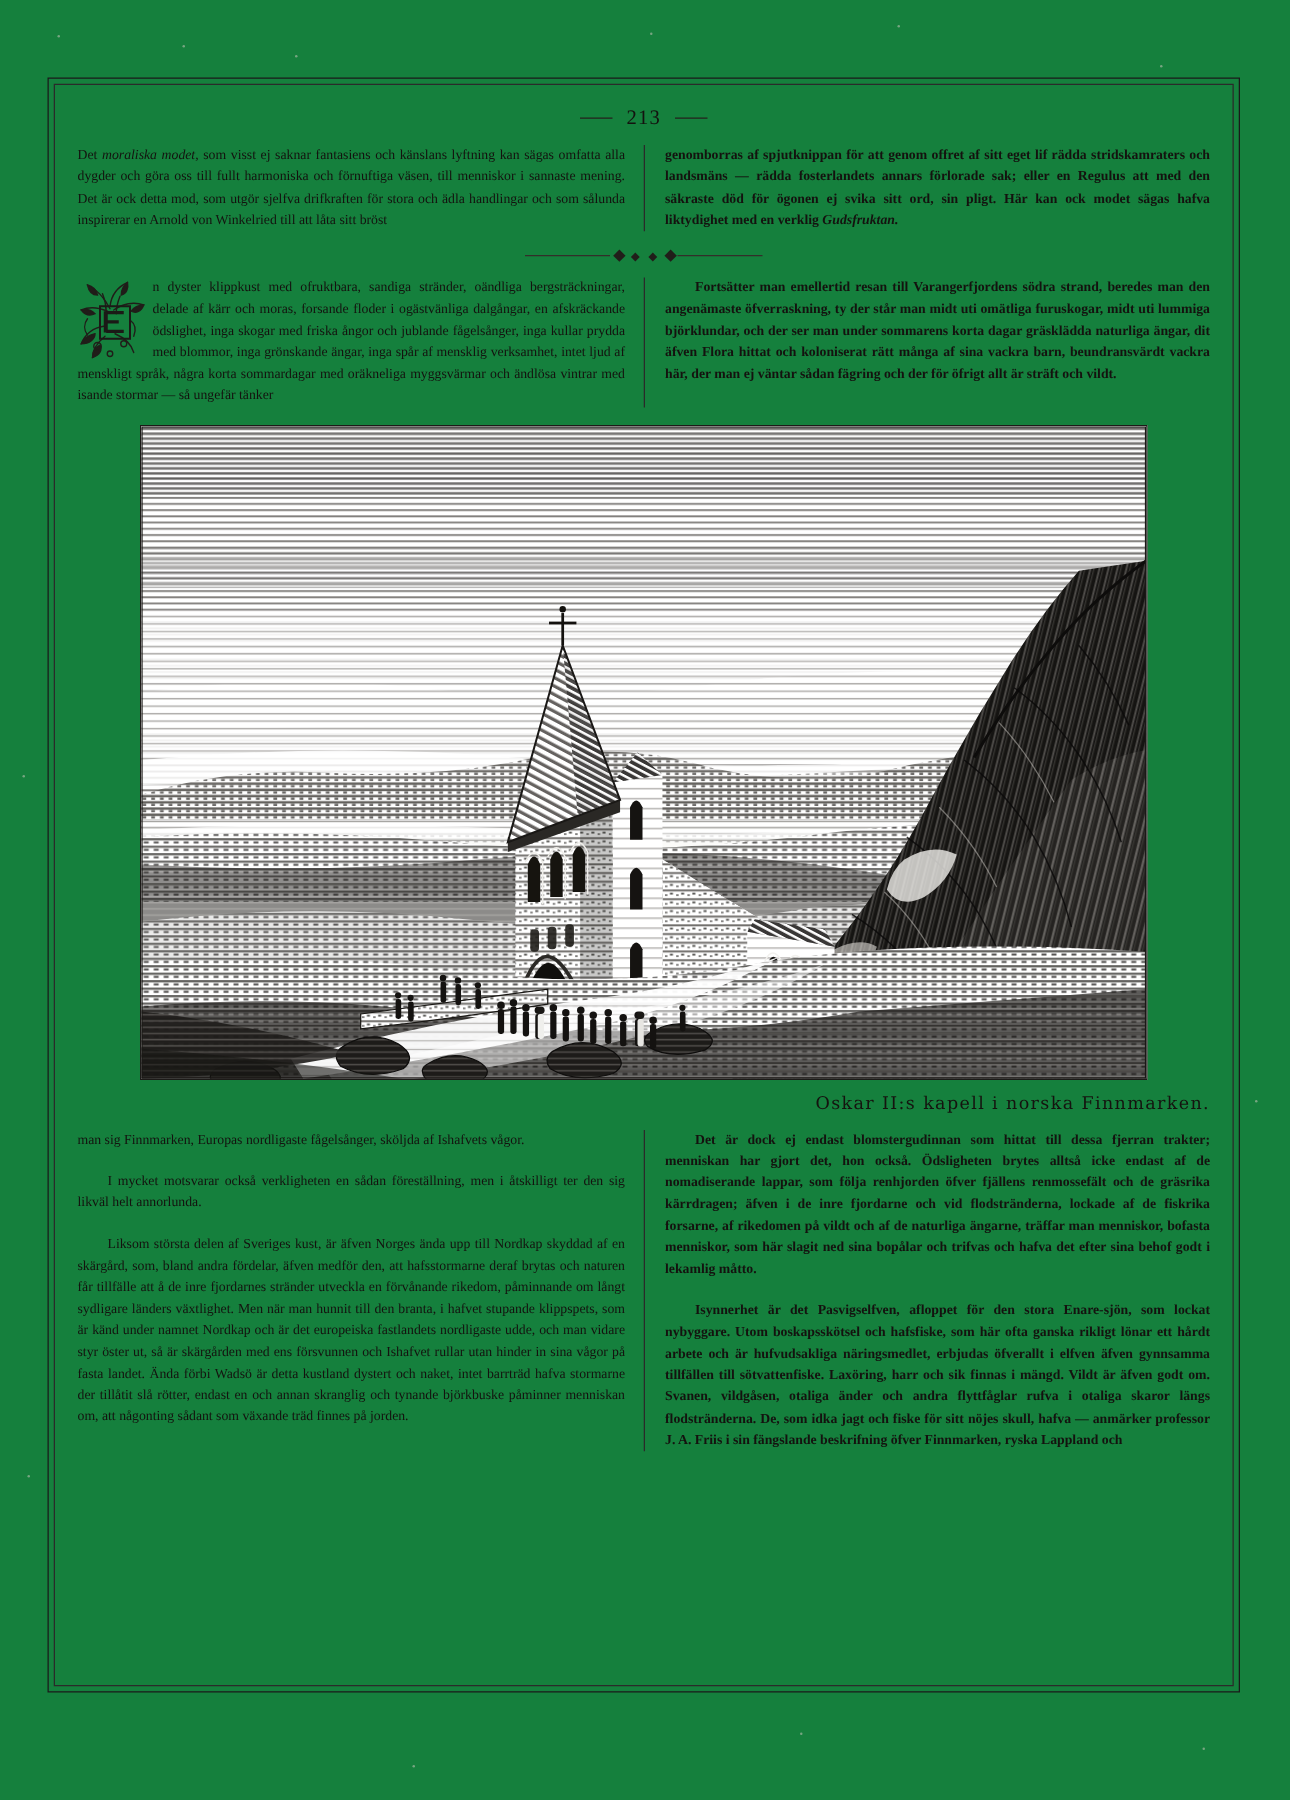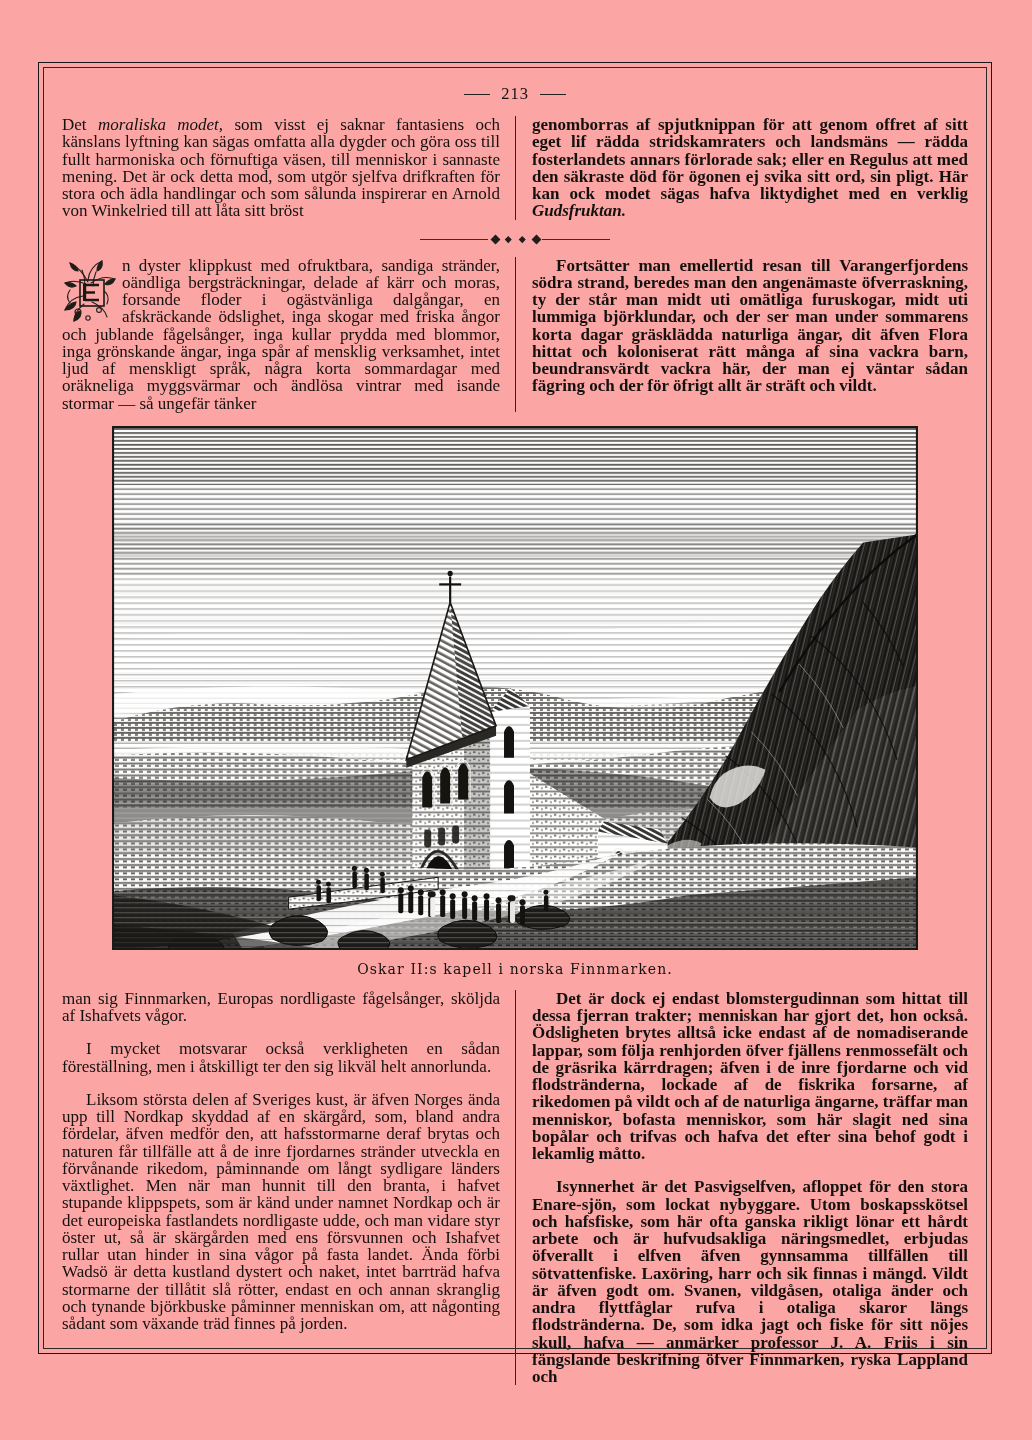--- a/index.html
+++ b/index.html
@@ -14,21 +14,21 @@
     position: relative;
     font-family: "Liberation Serif", "DejaVu Serif", serif;
     color: #14120f;
     overflow: hidden;
   }
 
   
   .page {
     position: absolute;
     inset: 0;
-    background: #fca5a5;
+    background: #15803d;
     padding-left: 13px;
   }
   .paper-speck {
     position: absolute;
     background: #c9c5ba;
     border-radius: 50%;
     opacity: .55;
   }
 
   
@@ -85,21 +85,21 @@
   }
   .col {
     width: 50%;
     box-sizing: border-box;
   }
   .col.left  { padding-right: 15px; }
   .col.right { padding-left: 16px; border-left: 1.2px solid #2a2a2a; font-weight: bold; }
 
   p.body {
     margin: 0;
-    font-size: 17px;
+    font-size: 11px;
     line-height: 17.25px;
     text-align: justify;
     text-justify: inter-word;
     hyphens: manual;
     text-indent: 24px;
   }
   p.body.cont { text-indent: 0; }
   p.body + p.body { margin-top: 16px; }
 
   
@@ -166,21 +166,21 @@
     width: 806px;
     height: 524px;
     position: relative;
     border: 1.1px solid #1c1a18;
     box-sizing: border-box;
     background: #fbfbf9;
     overflow: hidden;
   }
   .plate svg { display: block; width: 100%; height: 100%; }
   .caption {
-    text-align: center;
+    text-align: right;
     font-family: "DejaVu Serif", "Liberation Serif", serif;
     font-size: 14px;
     letter-spacing: 1.1px;
     margin-top: 11px;
     margin-bottom: 13px;
     color: #15130f;
   }
 </style>
 </head>
 <body>

